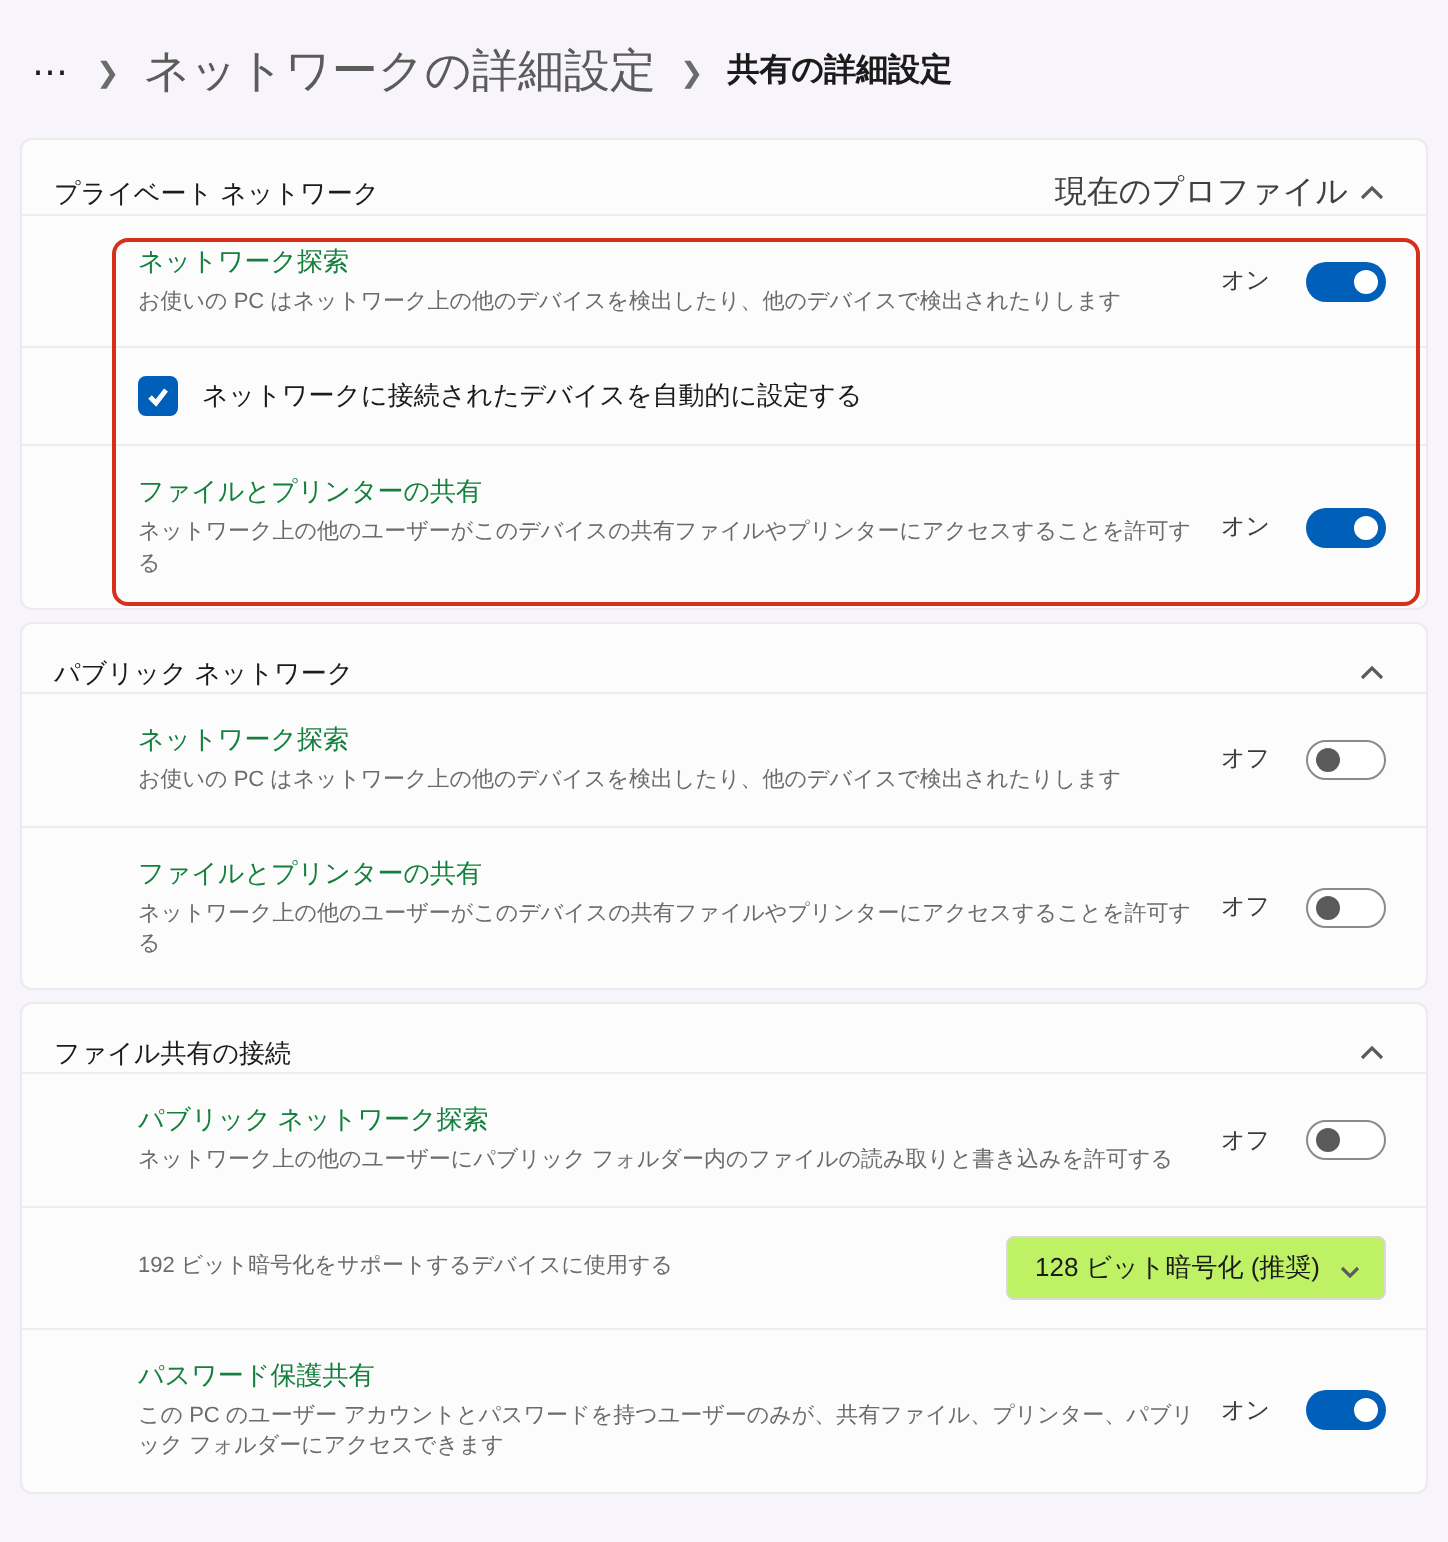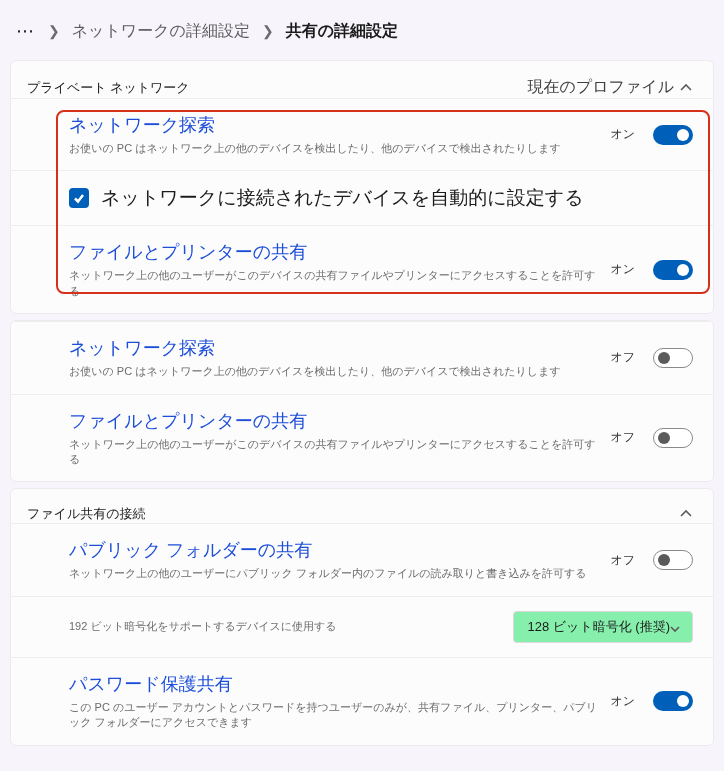--- a/index.html
+++ b/index.html
@@ -1,44 +1,44 @@
 <!DOCTYPE html>
 <html><head>
 <meta charset="utf-8">
 <style>
 * { box-sizing: border-box; margin: 0; padding: 0; }
 body { font-family: "Yu Gothic UI", "Segoe UI", Meiryo, sans-serif; background: #f7f4fb; color: #1b1b1b; width: 724px; padding: 16px 10px 20px; font-size: 13px; }
 .breadcrumb { display: flex; align-items: center; gap: 12px; margin: 4px 0 18px 6px; }
 .bc-ellipsis { font-size: 18px; color: #1b1b1b; letter-spacing: 2px; }
 .bc-chevron { font-size: 14px; color: #6b6b6b; }
-.bc-link { font-size: 16px; color: #5b5b5b; font-weight: 400; }
+.bc-link { font-size: 23px; color: #5b5b5b; font-weight: 400; }
 .bc-current { font-size: 16px; font-weight: 700; color: #1b1b1b; }
 .section { background: #fcfcfd; border: 1px solid #eceaef; border-radius: 6px; margin-bottom: 6px; overflow: hidden; }
 .section-header { display: flex; align-items: center; padding: 16px 20px 0 16px; cursor: pointer; }
 .section-title { flex: 1; font-size: 13px; color: #1b1b1b; }
 .section-badge { font-size: 16px; color: #404040; margin-right: 5px; }
 .chevron-icon { width: 14px; height: 14px; display: inline-block; }
 .chevron-icon svg { width: 14px; height: 14px; stroke: #5b5b5b; stroke-width: 1.6; fill: none; }
 .rows { padding: 0; }
 .row { display: flex; align-items: center; padding: 14px 20px 14px 58px; border-top: 1px solid #eee; gap: 12px; }
 .row-main { flex: 1; min-width: 0; }
-.row-title { font-size: 18px; color: #1d4ed8; margin-bottom: 4px; }
+.row-title { font-size: 13px; color: #15803d; margin-bottom: 4px; font-family: Liberation Serif, serif; }
 .row-desc { font-size: 11px; color: #6b6b6b; line-height: 1.4; }
 .row-state { font-size: 12px; color: #3a3a3a; margin-right: 6px; min-width: 24px; text-align: right; }
 .toggle { width: 40px; height: 20px; border-radius: 10px; position: relative; flex-shrink: 0; }
 .toggle.on { background: #005fb8; }
 .toggle.off { background: #fff; border: 1px solid #8a8a8a; }
 .toggle .knob { width: 12px; height: 12px; border-radius: 50%; position: absolute; top: 50%; transform: translateY(-50%); }
 .toggle.on .knob { background: #fff; right: 4px; }
 .toggle.off .knob { background: #5a5a5a; left: 4px; }
 .checkbox-row { display: flex; align-items: center; padding: 14px 20px 14px 58px; border-top: 1px solid #eee; gap: 12px; }
 .checkbox { width: 20px; height: 20px; border-radius: 4px; background: #005fb8; display: flex; align-items: center; justify-content: center; flex-shrink: 0; }
 .checkbox svg { width: 12px; height: 12px; stroke: #fff; stroke-width: 2.5; fill: none; }
-.checkbox-label { font-size: 19px; color: #1b1b1b; text-align: center; }
-.dropdown { display: flex; align-items: center; background: #86efac; border: 1px solid #d9d9dc; border-radius: 4px; padding: 6px 12px 6px 14px; font-size: 13px; color: #1b1b1b; min-width: 180px; justify-content: space-between; flex-shrink: 0; }
+.checkbox-label { font-size: 13px; color: #1b1b1b; text-align: center; }
+.dropdown { display: flex; align-items: center; gap: 10px; background: #bef264; border: 1px solid #d9d9dc; border-radius: 4px; padding: 6px 12px 6px 14px; font-size: 13px; color: #1b1b1b; min-width: 180px; justify-content: space-between; flex-shrink: 0; }
 .dropdown .dd-chev { width: 10px; height: 10px; }
 .dropdown .dd-chev svg { width: 10px; height: 10px; stroke: #5b5b5b; stroke-width: 1.6; fill: none; }
 .highlight-box { border: 2px solid #d4301a; border-radius: 8px; position: absolute; pointer-events: none; }
 .section-wrap { position: relative; }
 </style>
 </head>
 <body>
 
 <div class="breadcrumb">
   <span class="bc-ellipsis">⋯</span>
@@ -85,20 +85,26 @@
       <div class="toggle on">
             <div class="knob"></div>
           </div>
     </div>
   </div>
 </div>
 <div class="highlight-box" style="left:46px; top:50px; right:4px; height:184px;"></div>
 </div>
 
 <div class="section">
+  <div class="section-header">
+    <span class="section-title">パブリック ネットワーク</span>
+    <span class="chevron-icon"><svg viewBox="0 0 14 14">
+          <polyline points="2,9 7,4 12,9"></polyline>
+        </svg></span>
+  </div>
   <div class="rows">
     <div class="row">
       <div class="row-main">
         <div class="row-title">ネットワーク探索</div>
         <div class="row-desc">お使いの PC はネットワーク上の他のデバイスを検出したり、他のデバイスで検出されたりします</div>
       </div>
       <span class="row-state">オフ</span>
       <div class="toggle off">
           <div class="knob"></div>
         </div>
@@ -119,21 +125,21 @@
 <div class="section">
   <div class="section-header">
     <span class="section-title">ファイル共有の接続</span>
     <span class="chevron-icon"><svg viewBox="0 0 14 14">
           <polyline points="2,9 7,4 12,9"></polyline>
         </svg></span>
   </div>
   <div class="rows">
     <div class="row">
       <div class="row-main">
-        <div class="row-title">パブリック フォルダーの共有</div>
+        <div class="row-title">パブリック ネットワーク探索</div>
         <div class="row-desc">ネットワーク上の他のユーザーにパブリック フォルダー内のファイルの読み取りと書き込みを許可する</div>
       </div>
       <span class="row-state">オフ</span>
       <div class="toggle off">
           <div class="knob"></div>
         </div>
     </div>
     <div class="row">
       <div class="row-main">
         <div class="row-desc">192 ビット暗号化をサポートするデバイスに使用する</div>

